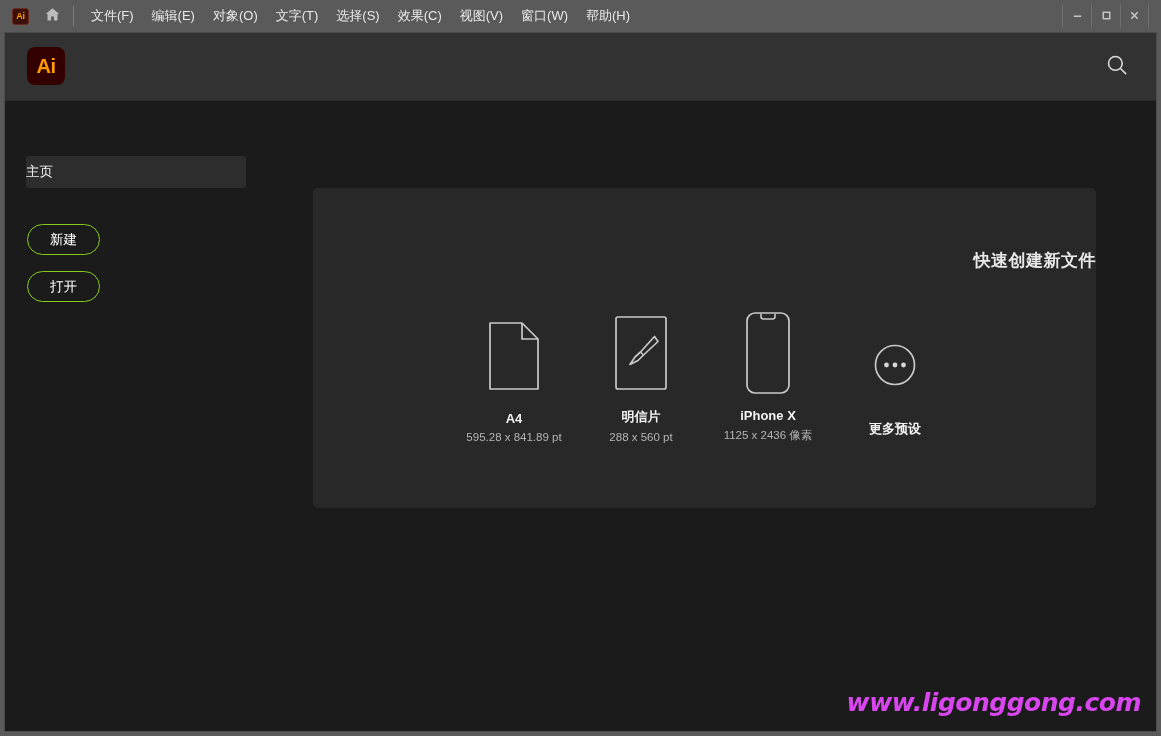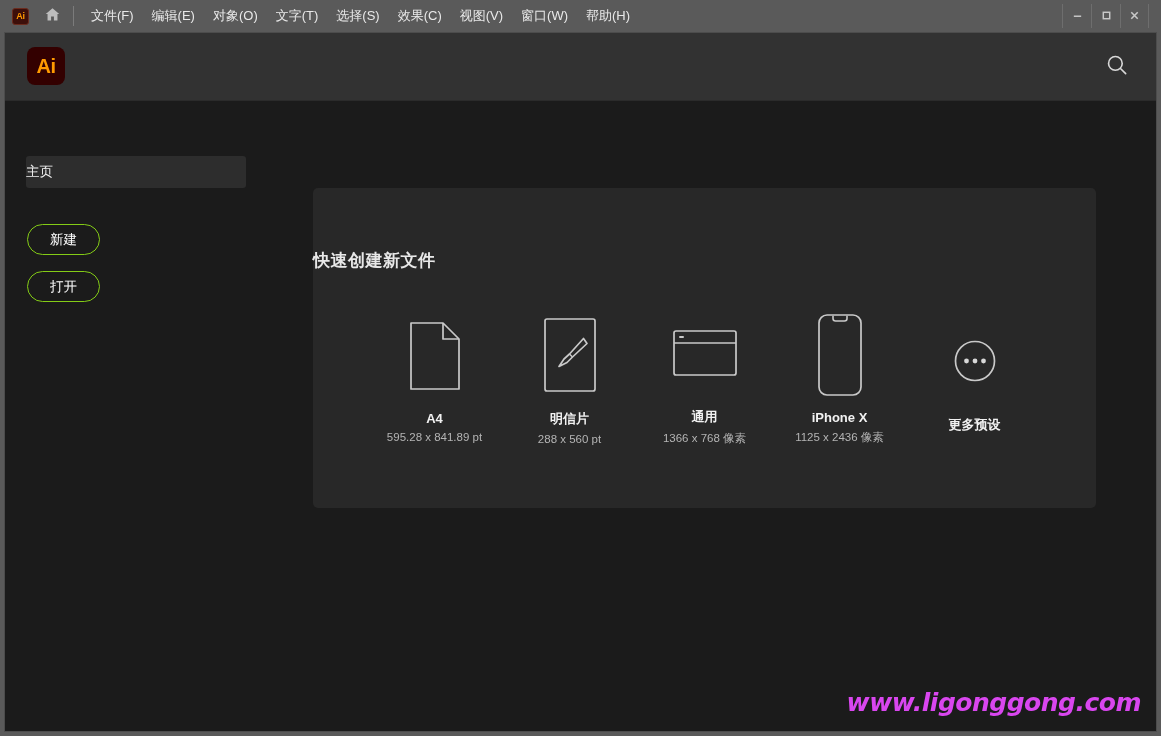--- a/index.html
+++ b/index.html
@@ -187,34 +187,34 @@
     position: absolute;
     left: 308px;
     top: 155px;
     width: 783px;
     height: 320px;
     background: #282828;
     border-radius: 5px;
   }
 
   .panel-title {
-    text-align: left;
+    text-align: right;
     color: #e8e8e8;
     font-size: 17px;
     font-weight: bold;
     margin-top: 61px;
     letter-spacing: 0.5px;
   }
 
   .presets {
     display: flex;
     justify-content: center;
-    align-items: center;
+    align-items: flex-end;
     margin-top: 38px;
-    gap: 16px;
+    gap: 8px;
   }
 
   .preset {
     width: 119px;
     display: flex;
     flex-direction: column;
     align-items: center;
     cursor: pointer;
   }
 
@@ -356,31 +356,20 @@
             <svg width="52" height="74" viewBox="0 0 52 74" aria-hidden="true">
               <rect x="1" y="1" width="50" height="72" rx="2" fill="none" stroke="#c9c9c9" stroke-width="1.7"></rect>
               <path d="M39.5 20.5 L25.5 36 L20 41 L15 48.5 L23 44.5 L28.5 39 L43 25.5 Z" fill="none" stroke="#c9c9c9" stroke-width="1.7" stroke-linejoin="round"></path>
               <path d="M25.5 36 L28.5 39" stroke="#c9c9c9" stroke-width="1.5"></path>
             </svg>
           </div>
           <div class="preset-label">明信片</div>
           <div class="preset-dims">288 x 560 pt</div>
         </div>
 
-        <div class="preset">
-          <div class="preset-icon">
-            <svg width="64" height="46" viewBox="0 0 64 46" aria-hidden="true">
-              <rect x="1" y="1" width="62" height="44" rx="2" fill="none" stroke="#c9c9c9" stroke-width="1.7"></rect>
-              <path d="M1 13 L63 13" stroke="#c9c9c9" stroke-width="1.7"></path>
-              <rect x="6" y="6" width="5" height="2" rx="1" fill="#c9c9c9"></rect>
-            </svg>
-          </div>
-          <div class="preset-label">通用</div>
-          <div class="preset-dims">1366 x 768 像素</div>
-        </div>
 
         <div class="preset">
           <div class="preset-icon">
             <svg width="44" height="82" viewBox="0 0 44 82" aria-hidden="true">
               <rect x="1" y="1" width="42" height="80" rx="8" fill="none" stroke="#c9c9c9" stroke-width="1.7"></rect>
               <path d="M15 1.8 L15 4.5 Q15 7 17.5 7 L26.5 7 Q29 7 29 4.5 L29 1.8" fill="none" stroke="#c9c9c9" stroke-width="1.6"></path>
             </svg>
           </div>
           <div class="preset-label">iPhone X</div>
           <div class="preset-dims">1125 x 2436 像素</div>

